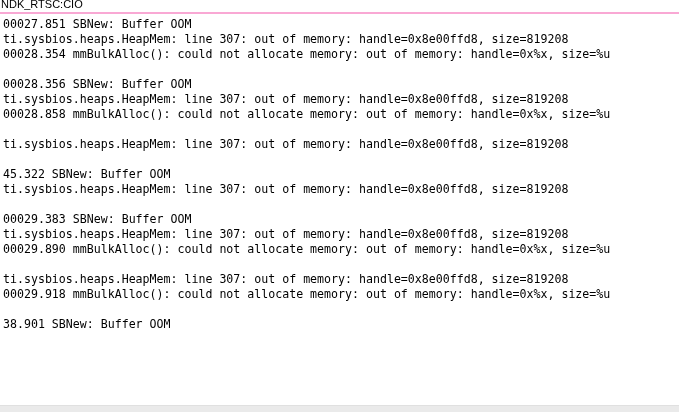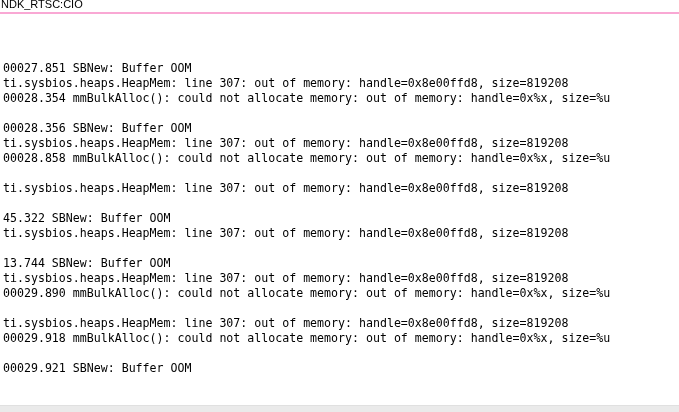--- a/index.html
+++ b/index.html
@@ -32,21 +32,20 @@
     font-size: 11px;
     line-height: 15px;
     margin-top: -3px;
     margin-left: 1px;
     color: #000000;
     white-space: nowrap;
   }
   .console-output {
     padding: 3px 0 0 3px;
     cursor: text;
-    margin-top: 44px;
   }
   .console-line {
     height: 15px;
     line-height: 15px;
     font-family: "DejaVu Sans Mono", "Liberation Mono", monospace;
     font-size: 11.6px;
     color: #000000;
     white-space: pre;
   }
   .hscrollbar {
@@ -73,23 +72,23 @@
       <div class="console-line">&nbsp;</div>
       <div class="console-line">00028.356 SBNew: Buffer OOM</div>
       <div class="console-line">ti.sysbios.heaps.HeapMem: line 307: out of memory: handle=0x8e00ffd8, size=819208</div>
       <div class="console-line">00028.858 mmBulkAlloc(): could not allocate memory: out of memory: handle=0x%x, size=%u</div>
       <div class="console-line">&nbsp;</div>
       <div class="console-line">ti.sysbios.heaps.HeapMem: line 307: out of memory: handle=0x8e00ffd8, size=819208</div>
       <div class="console-line">&nbsp;</div>
       <div class="console-line">45.322 SBNew: Buffer OOM</div>
       <div class="console-line">ti.sysbios.heaps.HeapMem: line 307: out of memory: handle=0x8e00ffd8, size=819208</div>
       <div class="console-line">&nbsp;</div>
-      <div class="console-line">13.744 SBNew: Buffer OOM</div>
+      <div class="console-line">00029.383 SBNew: Buffer OOM</div>
       <div class="console-line">ti.sysbios.heaps.HeapMem: line 307: out of memory: handle=0x8e00ffd8, size=819208</div>
       <div class="console-line">00029.890 mmBulkAlloc(): could not allocate memory: out of memory: handle=0x%x, size=%u</div>
       <div class="console-line">&nbsp;</div>
       <div class="console-line">ti.sysbios.heaps.HeapMem: line 307: out of memory: handle=0x8e00ffd8, size=819208</div>
       <div class="console-line">00029.918 mmBulkAlloc(): could not allocate memory: out of memory: handle=0x%x, size=%u</div>
       <div class="console-line">&nbsp;</div>
-      <div class="console-line">00029.921 SBNew: Buffer OOM</div>
+      <div class="console-line">38.901 SBNew: Buffer OOM</div>
     </div>
   <div class="hscrollbar"></div>
 </div>
 
 </body></html>

